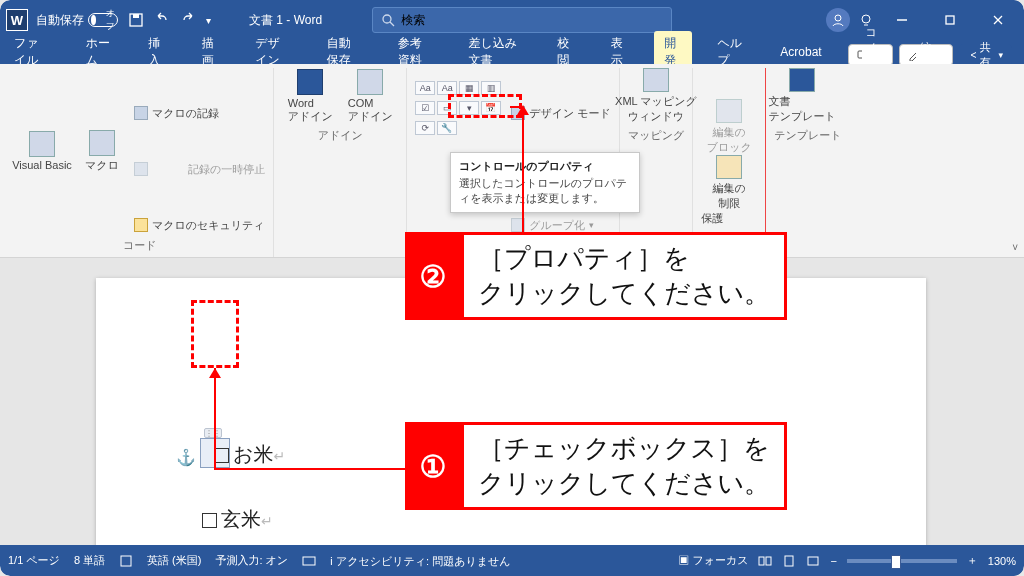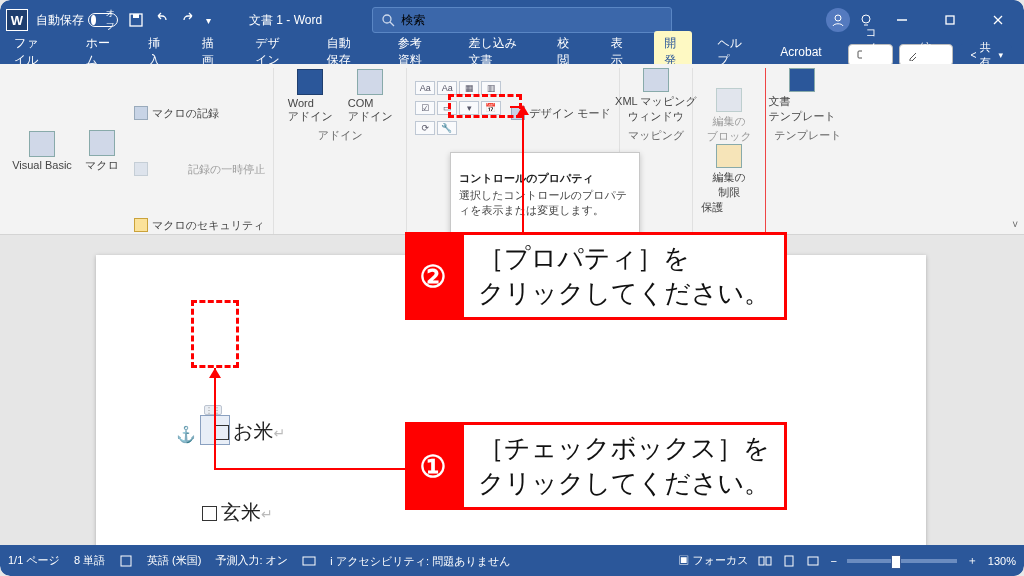--- a/index.html
+++ b/index.html
@@ -37,21 +37,21 @@
   .sicon { width: 14px; height: 14px; background: #c8d4e6; border: 1px solid #9ab; }
 
   .ctrl-gal { display: grid; grid-template-columns: repeat(4, 20px); grid-auto-rows: 18px; gap: 2px; }
   .ctrl-gal .cbtn { width: 20px; height: 14px; border: 1px solid #bfc8d4; background: #f9fafc; display:flex;align-items:center;justify-content:center;font-size:9px;color:#556;margin-top:13px; }
 
   .ribbon-right { margin-left: auto; display: flex; align-items: flex-start; gap: 6px; padding-top: 6px; padding-right: 8px; }
   .pill { height: 22px; border: 1px solid #bcbcbc; border-radius: 4px; background: #fff; padding: 0 8px; display: flex; align-items: center; gap: 4px; font-size: 11px; }
   .pill.blue { background: #2b579a; color: #fff; border-color: #2b579a; }
 
   
-  .tooltip { position: absolute; top: 152px; left: 450px; width: 190px; background: #fff; border: 1px solid #c8c8c8; box-shadow: 0 2px 6px rgba(0,0,0,.2); padding: 18px 8px; font-size: 11px; color: #444; z-index: 5; }
+  .tooltip { position: absolute; top: 152px; left: 450px; width: 190px; background: #fff; border: 1px solid #c8c8c8; box-shadow: 0 2px 6px rgba(0,0,0,.2); padding: 6px 8px; font-size: 11px; color: #444; z-index: 5; }
   .tooltip .tt-title { font-weight: 600; margin-bottom: 2px; font-size: 11px; color: #222; }
 
   
   .hl-prop { position: absolute; border: 3px dashed #ff0000; pointer-events: none; z-index: 20; }
 
   
   .docarea { flex: 1; background: #e6e6e6; position: relative; overflow: hidden; }
   .page { position: absolute; left: 96px; top: 20px; width: 830px; height: 480px; background: #fff; box-shadow: 0 1px 4px rgba(0,0,0,.25); }
   .line { position: absolute; font-size: 20px; color: #222; }
   .chk { display: inline-block; width: 15px; height: 15px; border: 1px solid #333; vertical-align: -2px; margin-right: 4px; }
@@ -204,20 +204,21 @@
           <div class="smrow" style="opacity:.5;gap:40px;">
               <div class="sicon"></div>
               <span class="small">記録の一時停止</span>
             </div>
           <div class="smrow">
               <div class="sicon" style="background:#fbe29a;border-color:#caa23a;"></div>
               <span class="small">マクロのセキュリティ</span>
             </div>
         </div>
       </div>
+      <div class="glabel">コード</div>
     </div>
 
     <div class="group">
       <div class="row">
         <div class="bigbtn">
             <div class="bicon" style="background:#2b579a;border-color:#1e3e6e;"></div>
             <span class="small" style="white-space:pre;">Word
 アドイン</span>
           </div>
         <div class="bigbtn">
@@ -307,21 +308,21 @@
   </div>
 
   <div class="hl-prop" style="left:448px; top:94px; width:74px; height:24px;"></div>
 
   <div class="docarea">
     <div class="page">
       <span style="position:absolute;left:80px;top:170px;color:#888;">⚓</span>
       <div class="selhandle" style="left:108px;top:150px;">⋮⋮</div>
       <div class="sel" style="left:104px;top:160px;width:30px;height:30px;"></div>
       <div class="line" style="left:118px;top:163px;"><span class="chk"></span><span>お米</span><span class="para">↵</span></div>
-      <div class="line" style="left:106px;top:244px;"><span class="chk"></span><span>玄米</span><span class="para">↵</span></div>
+      <div class="line" style="left:106px;top:228px;"><span class="chk"></span><span>玄米</span><span class="para">↵</span></div>
       <div class="line" style="left:106px;top:295px;"><span class="chk"></span><span>麦</span><span class="para">↵</span></div>
     </div>
   </div>
 
   <div class="hl-prop" style="left:191px; top:300px; width:48px; height:68px;"></div>
 
   <div class="red-line" style="left:522px; top:107px; width:2px; height:126px;"></div>
   <div style="position:absolute;left:522px;top:105px;width:0;height:0;border-left:6px solid transparent;border-right:6px solid transparent;border-bottom:10px solid #ff0000;transform:translateX(-5px);z-index:26;"></div>
 
   <div class="red-line" style="left:522px; top:106px; width:12px; height:2px; transform: translateX(-12px);"></div>

